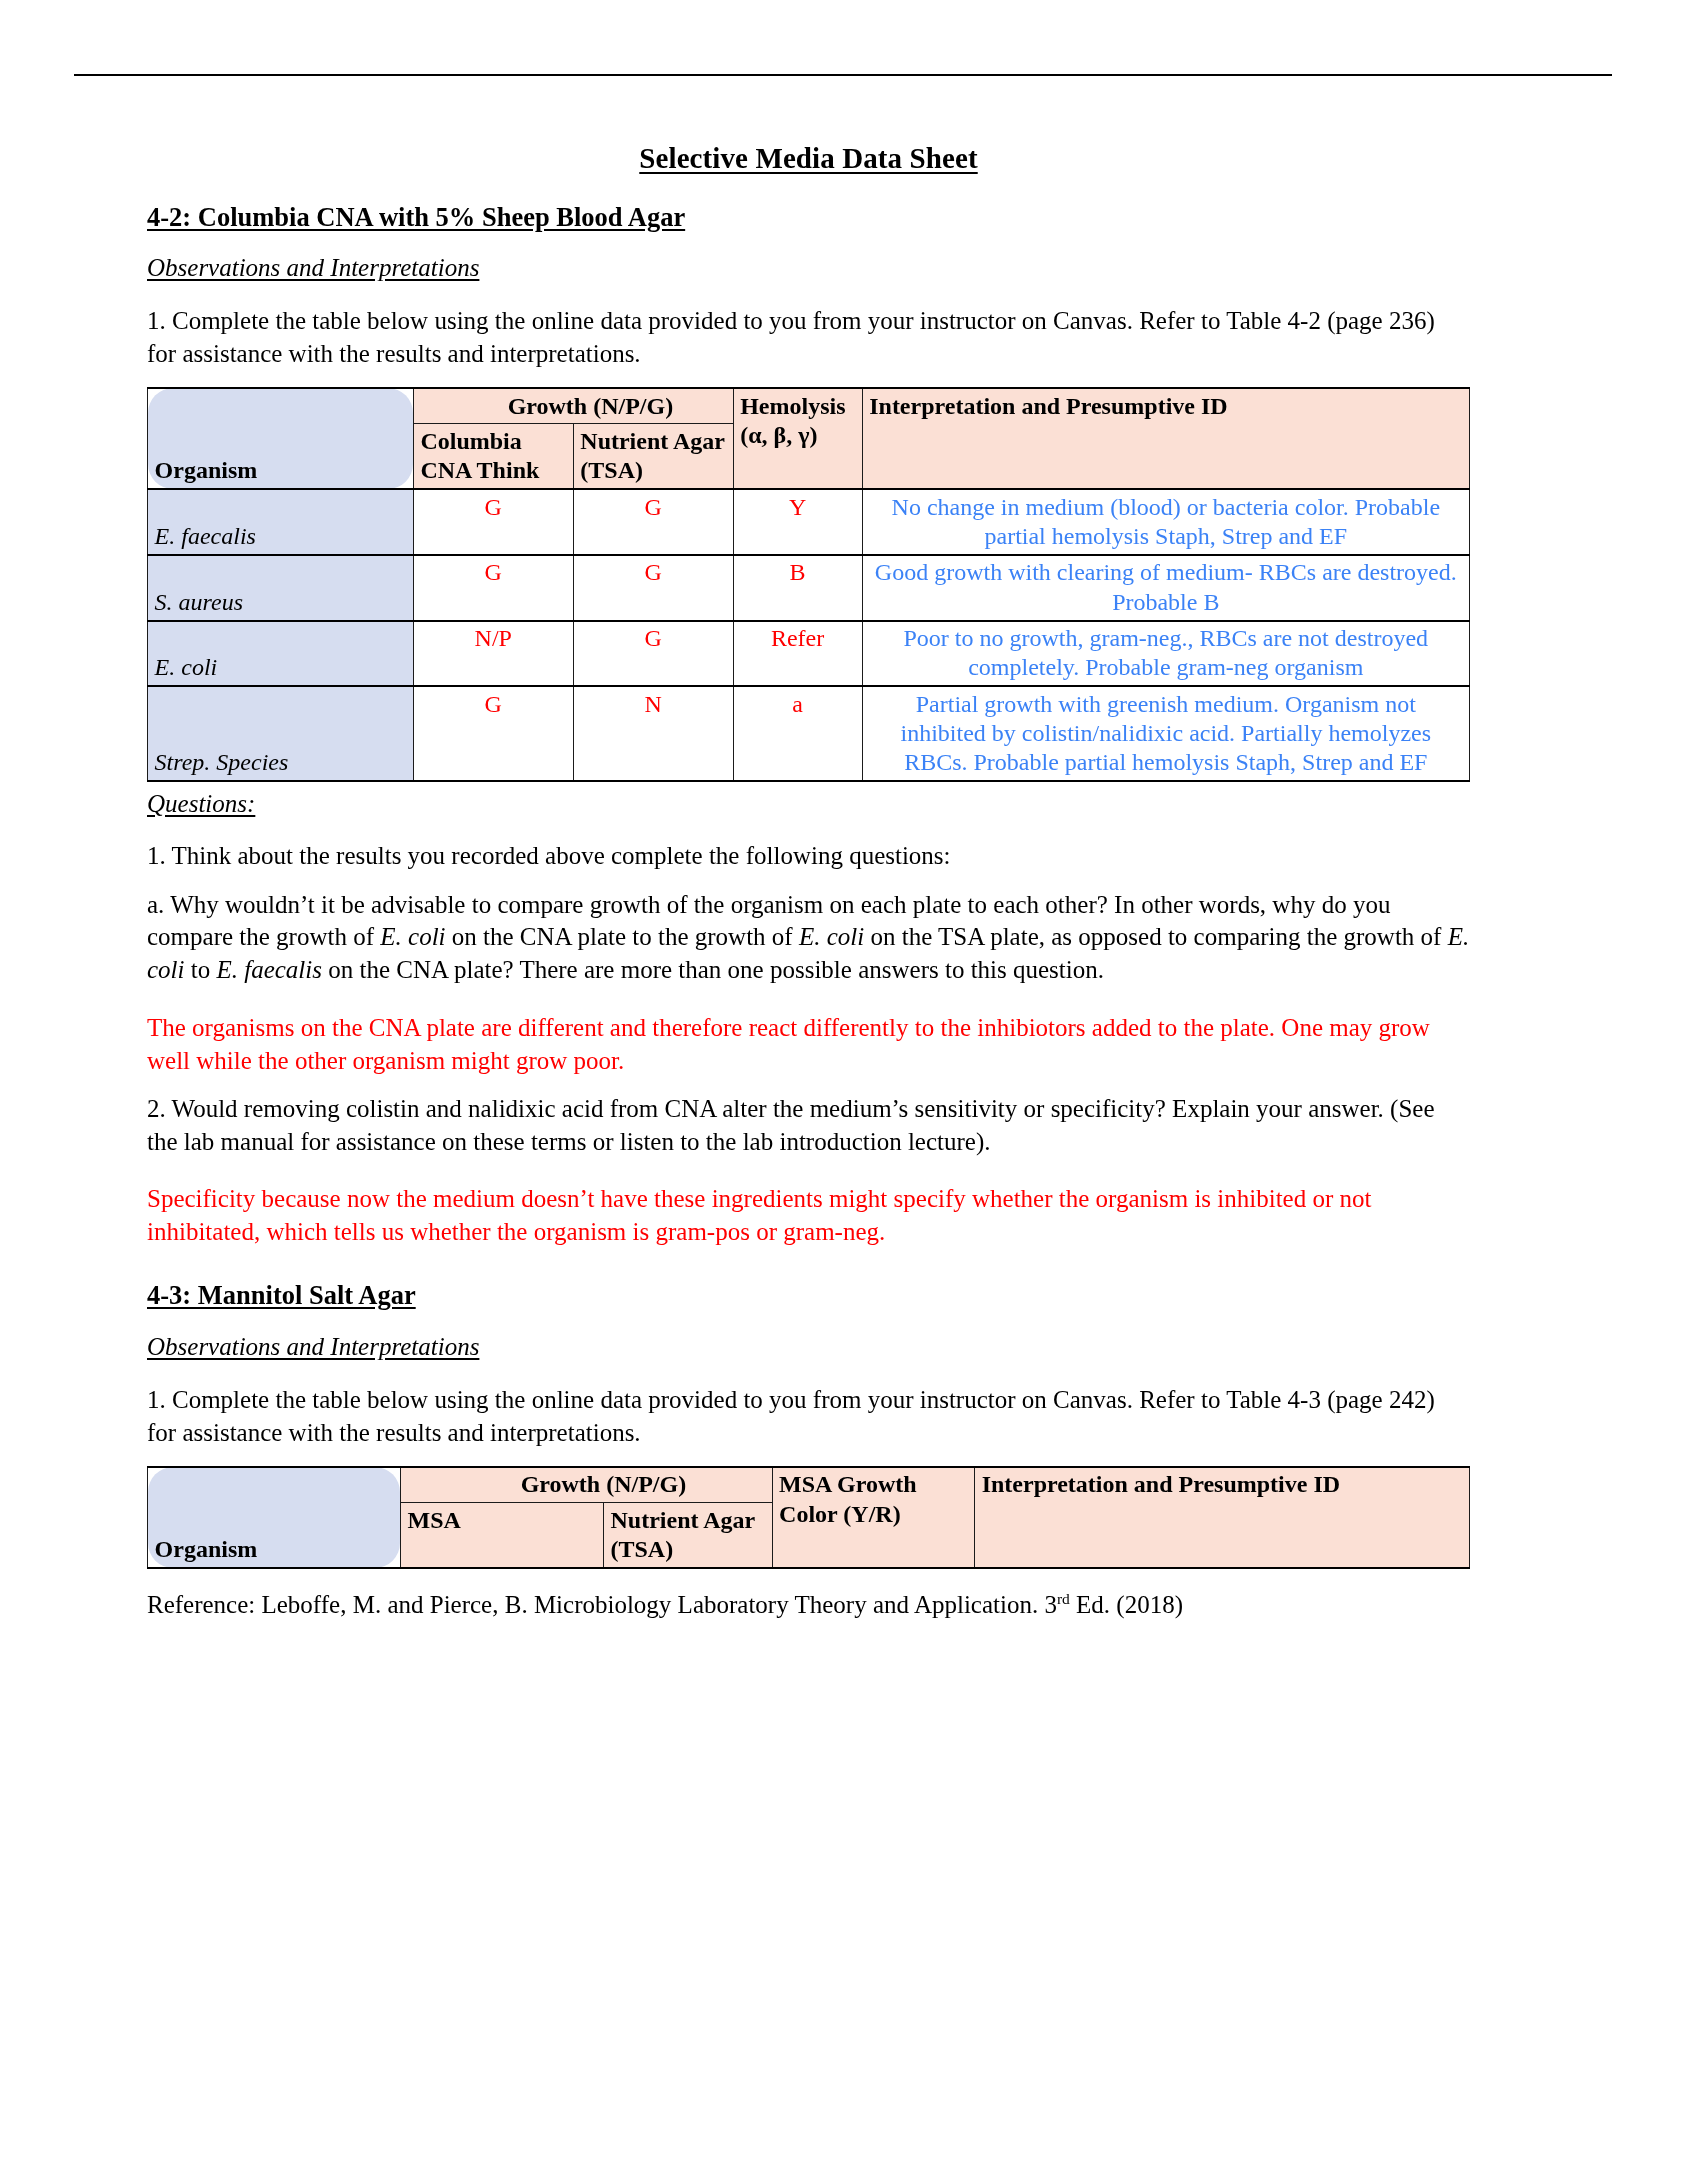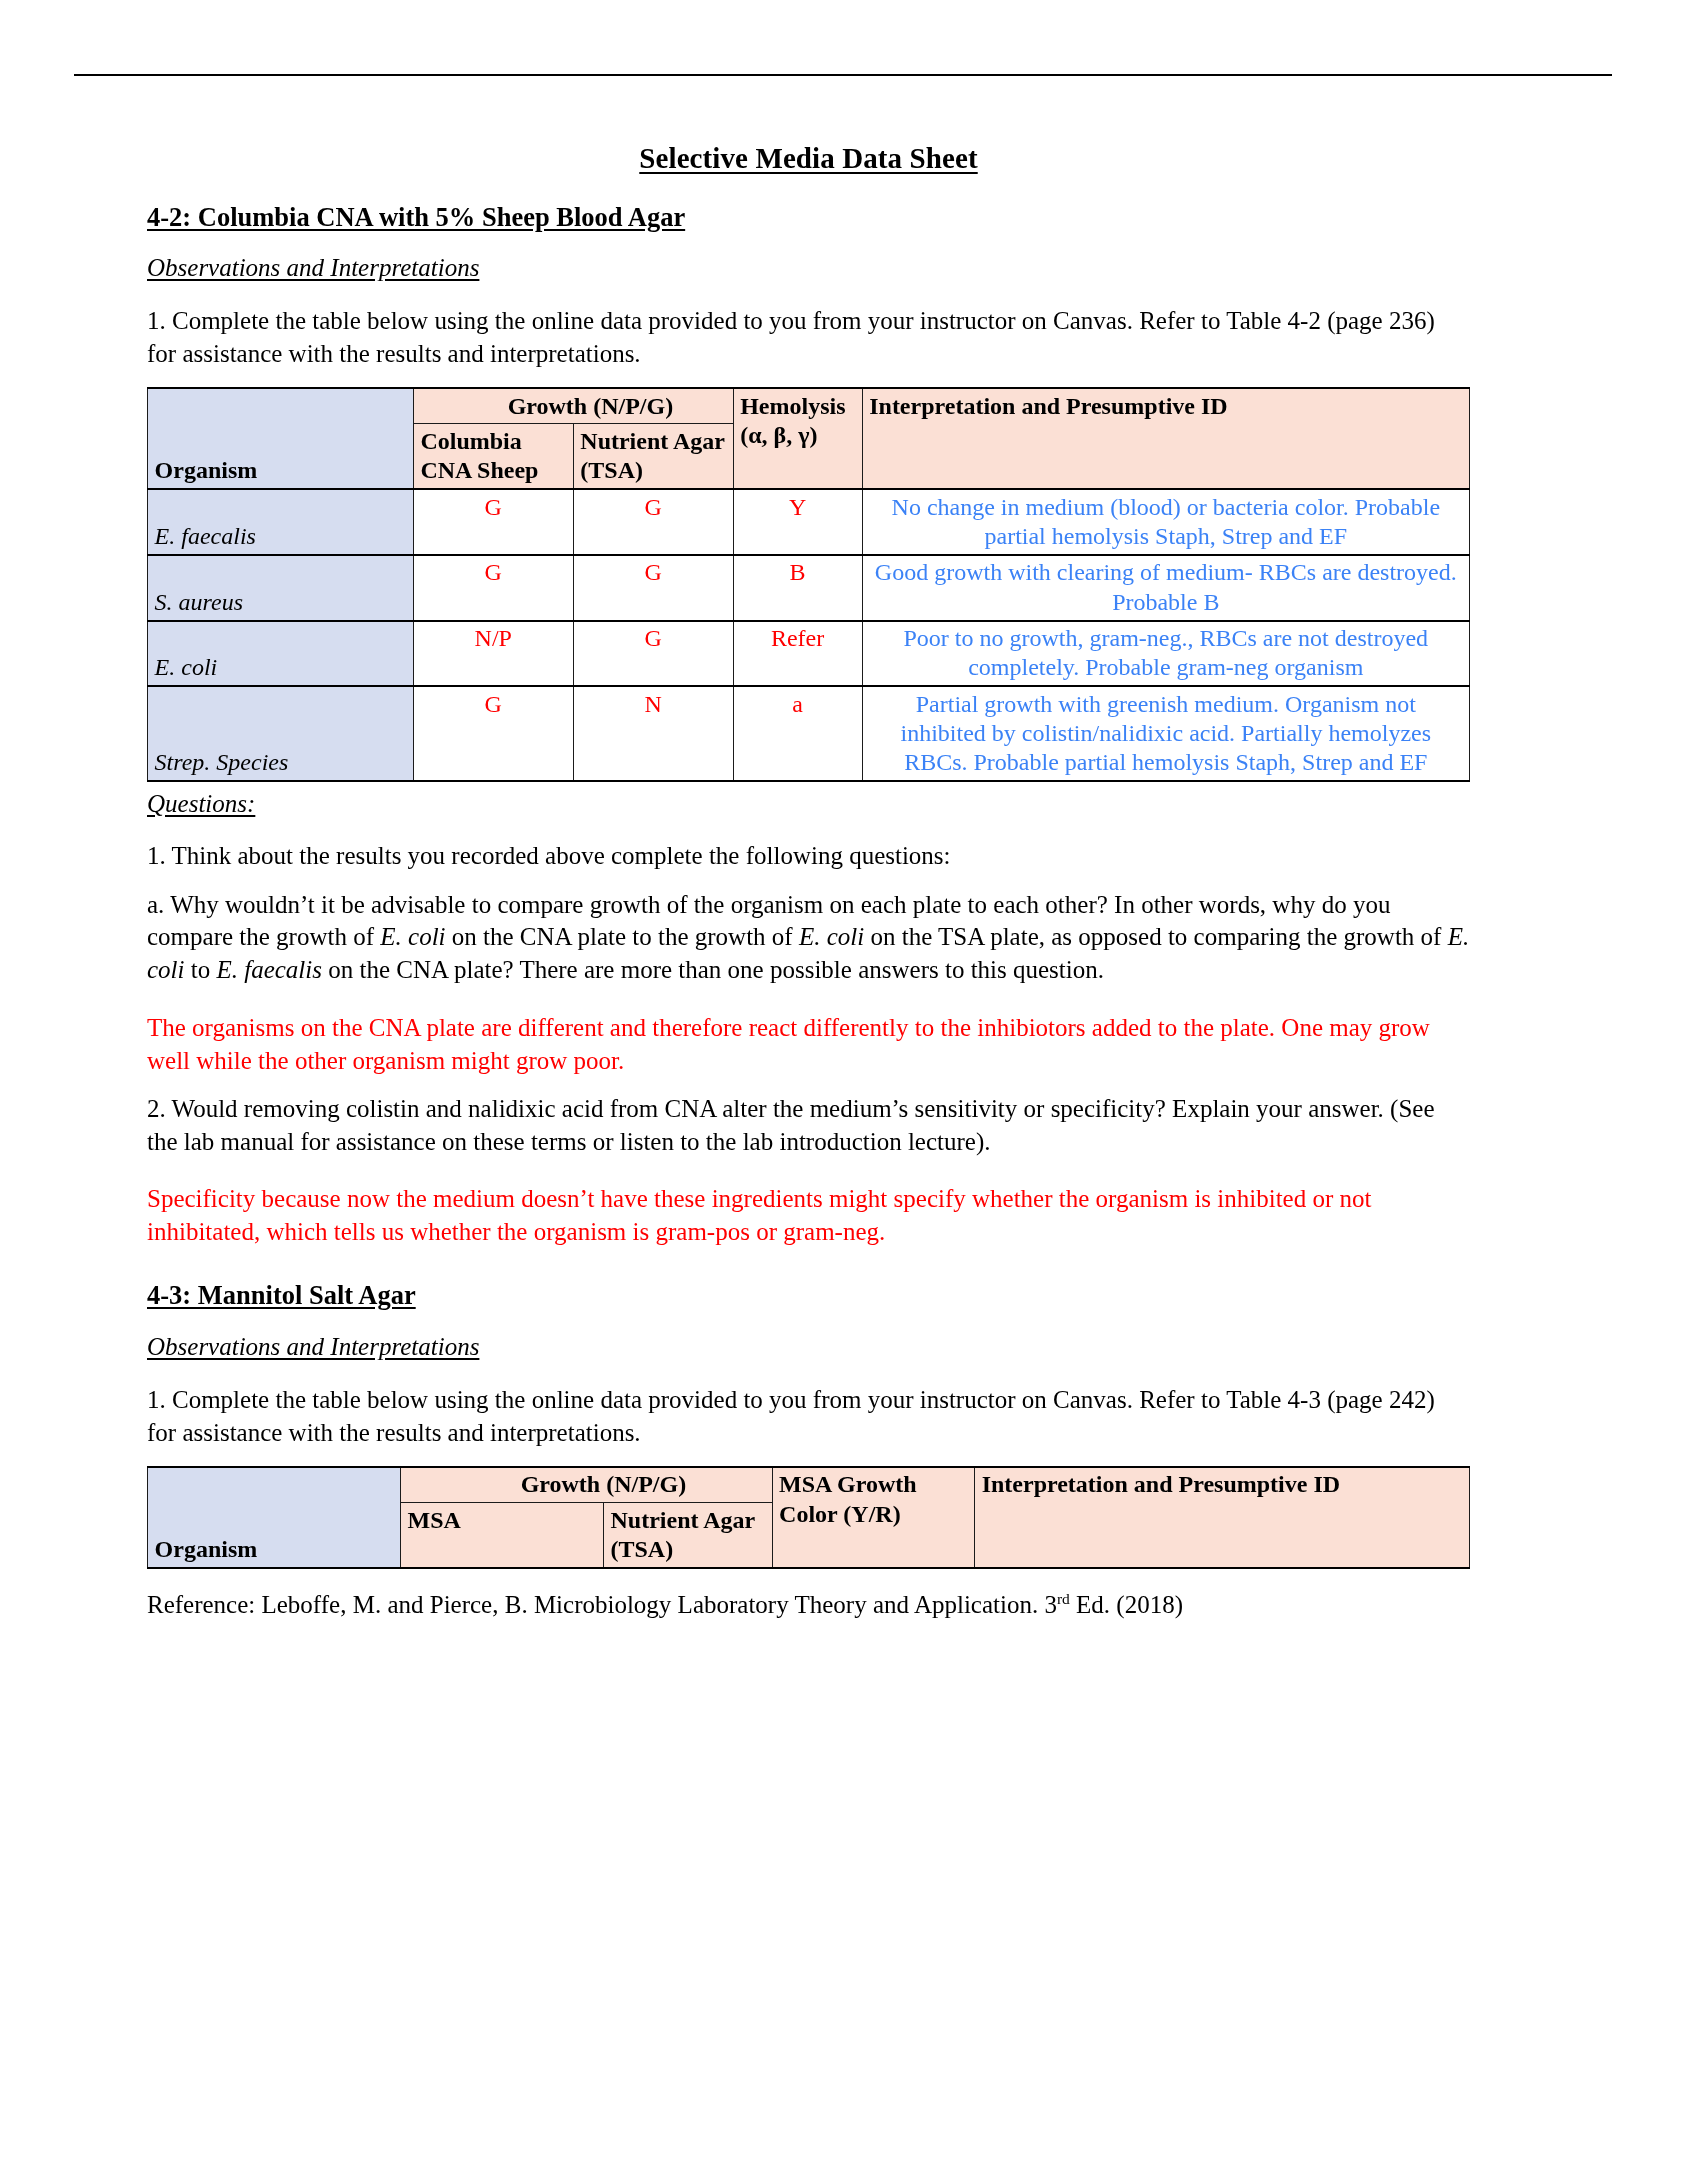--- a/index.html
+++ b/index.html
@@ -119,20 +119,21 @@
     font-style: italic;
     font-weight: normal;
     vertical-align: bottom;
     text-align: left;
   }
   table.datatable td.org-hdr {
     background: #d6ddf0;
     font-weight: bold;
     vertical-align: bottom;
     text-align: left;
+    border-radius: 25px;
   }
   table.datatable td.val {
     text-align: center;
     vertical-align: top;
     color: #ff0000;
     background: #ffffff;
   }
   table.datatable td.interp {
     text-align: center;
     vertical-align: top;
@@ -180,21 +181,21 @@
           <col style="width:608px">
         </colgroup>
         <tbody>
           <tr>
             <td class="org-hdr" rowspan="2">Organism</td>
             <td class="hdr-center" colspan="2">Growth (N/P/G)</td>
             <td class="hdr" rowspan="2">Hemolysis (α, β, γ)</td>
             <td class="hdr" rowspan="2">Interpretation and Presumptive ID</td>
           </tr>
           <tr>
-            <td class="hdr">Columbia CNA Sheep</td>
+            <td class="hdr">Columbia CNA Think</td>
             <td class="hdr">Nutrient Agar (TSA)</td>
           </tr>
 
           <tr class="rowline">
             <td class="org-cell">E. faecalis</td>
             <td class="val">G</td>
             <td class="val">G</td>
             <td class="val">Y</td>
             <td class="interp">No change in medium (blood) or bacteria color. Probable partial hemolysis Staph, Strep and EF</td>
           </tr>

